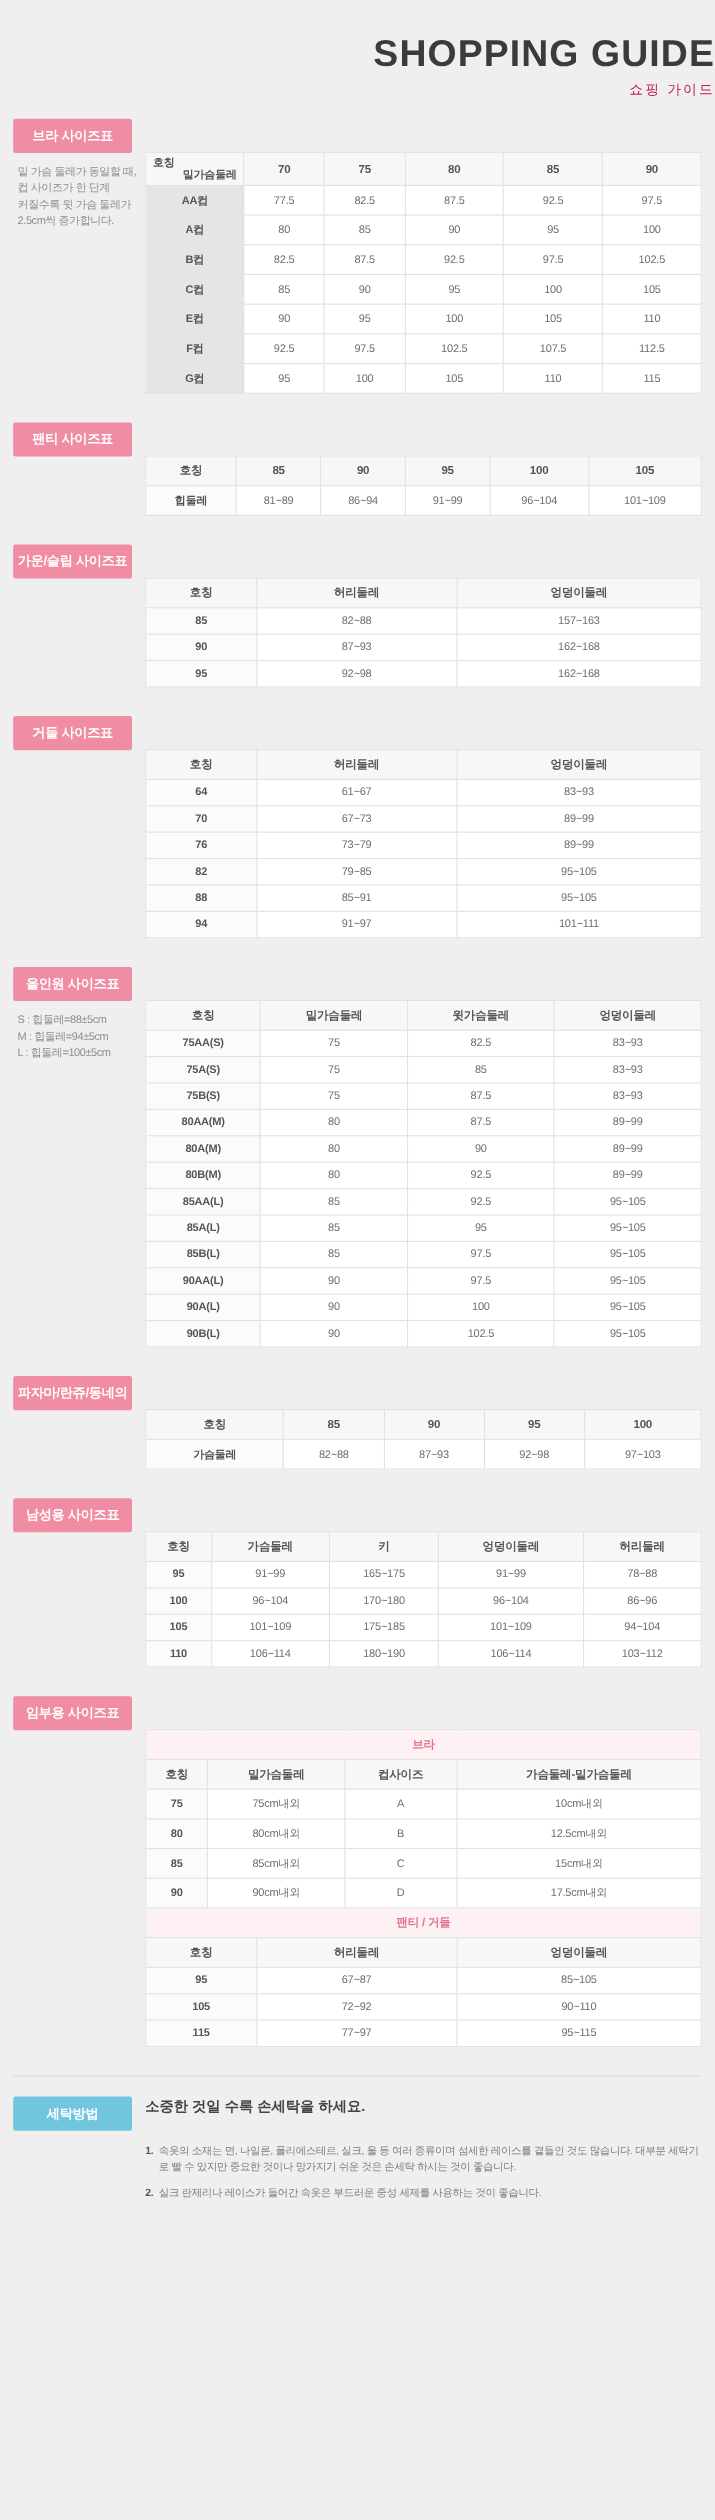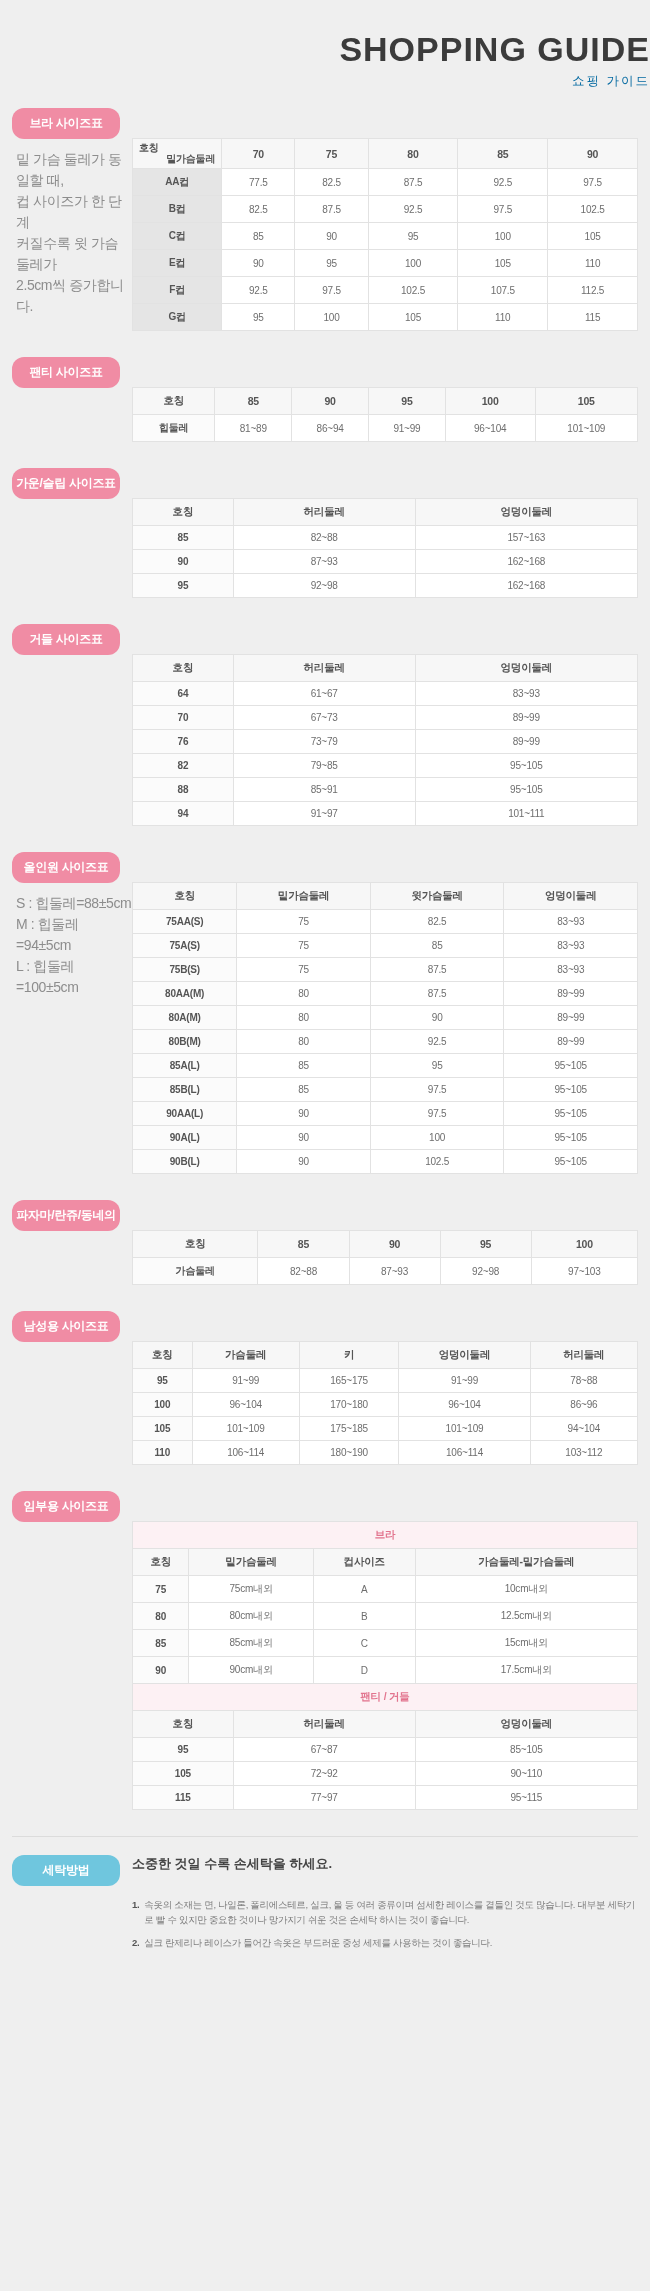--- a/index.html
+++ b/index.html
@@ -19,21 +19,21 @@
     margin:0;
     font-size: 34px;
     letter-spacing: 1px;
     font-weight: bold;
     color: #3b3b3b;
     font-family: "Liberation Sans", sans-serif;
   }
   .header .sub {
     margin-top: 4px;
     font-size: 12.5px;
-    color: #0369a1;
+    color: #be185d;
     letter-spacing: 2px;
   }
 
   
   .section {
     display: flex;
     align-items: flex-start;
     padding: 0 12px;
     margin-bottom: 26px;
   }
@@ -43,28 +43,28 @@
     padding-top: 0;
   }
   .tag {
     display: inline-block;
     color: #fff;
     font-size: 12px;
     font-weight: bold;
     padding: 7px 0;
     width: 108px;
     text-align: center;
-    border-radius: 12px;
+    border-radius: 2px;
     letter-spacing: -0.3px;
   }
   .tag.pink { background: #f08ca4; }
   .tag.blue { background: #6fc6de; }
   .note {
     margin-top: 10px;
-    font-size: 14px;
+    font-size: 10px;
     line-height: 1.5;
     color: #8d8d8d;
     padding-left: 4px;
     letter-spacing: -0.4px;
   }
   .table-col { flex: 1 1 auto; margin-top: 30px; }
 
   table {
     width: 100%;
     border-collapse: collapse;
@@ -163,20 +163,28 @@
         <tbody id="bra-body">
             <tr>
               <td>AA컵</td>
               <td>77.5</td>
               <td>82.5</td>
               <td>87.5</td>
               <td>92.5</td>
               <td>97.5</td>
             </tr>
             <tr>
+              <td>A컵</td>
+              <td>80</td>
+              <td>85</td>
+              <td>90</td>
+              <td>95</td>
+              <td>100</td>
+            </tr>
+            <tr>
               <td>B컵</td>
               <td>82.5</td>
               <td>87.5</td>
               <td>92.5</td>
               <td>97.5</td>
               <td>102.5</td>
             </tr>
             <tr>
               <td>C컵</td>
               <td>85</td>
@@ -373,20 +381,26 @@
               <td>80A(M)</td>
               <td>80</td>
               <td>90</td>
               <td>89~99</td>
             </tr>
             <tr>
               <td>80B(M)</td>
               <td>80</td>
               <td>92.5</td>
               <td>89~99</td>
+            </tr>
+            <tr>
+              <td>85AA(L)</td>
+              <td>85</td>
+              <td>92.5</td>
+              <td>95~105</td>
             </tr>
             <tr>
               <td>85A(L)</td>
               <td>85</td>
               <td>95</td>
               <td>95~105</td>
             </tr>
             <tr>
               <td>85B(L)</td>
               <td>85</td>

